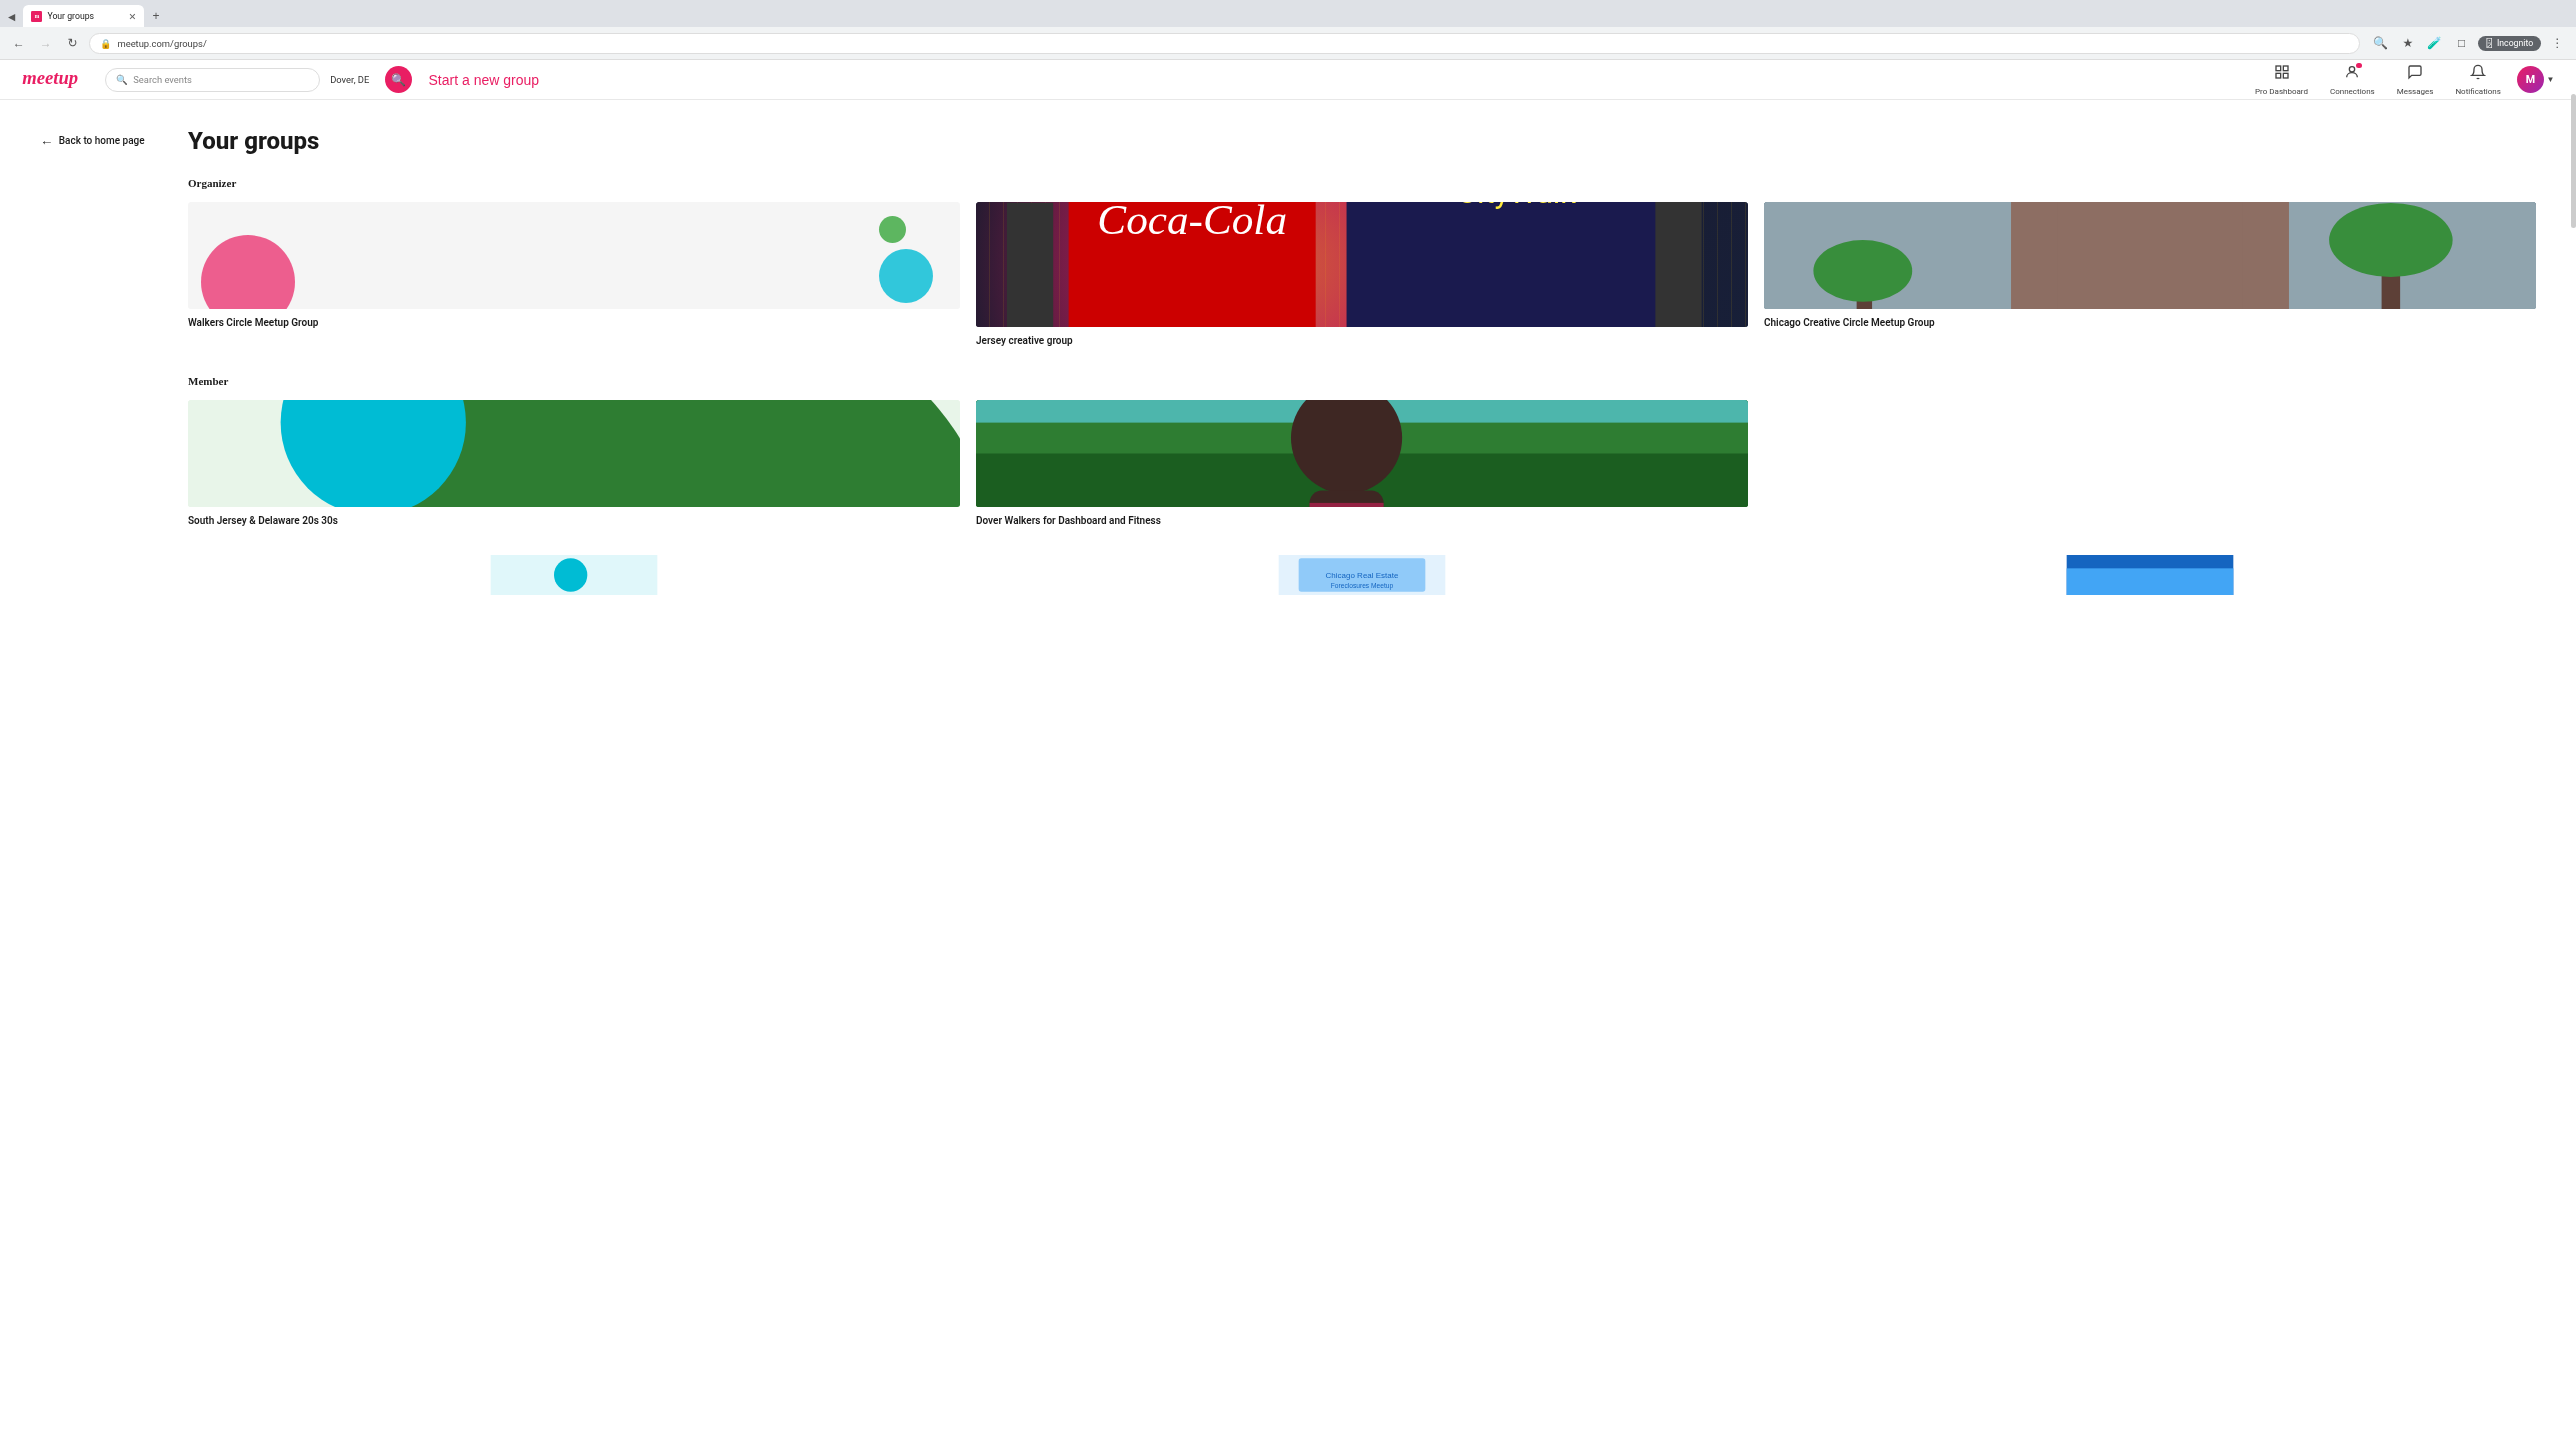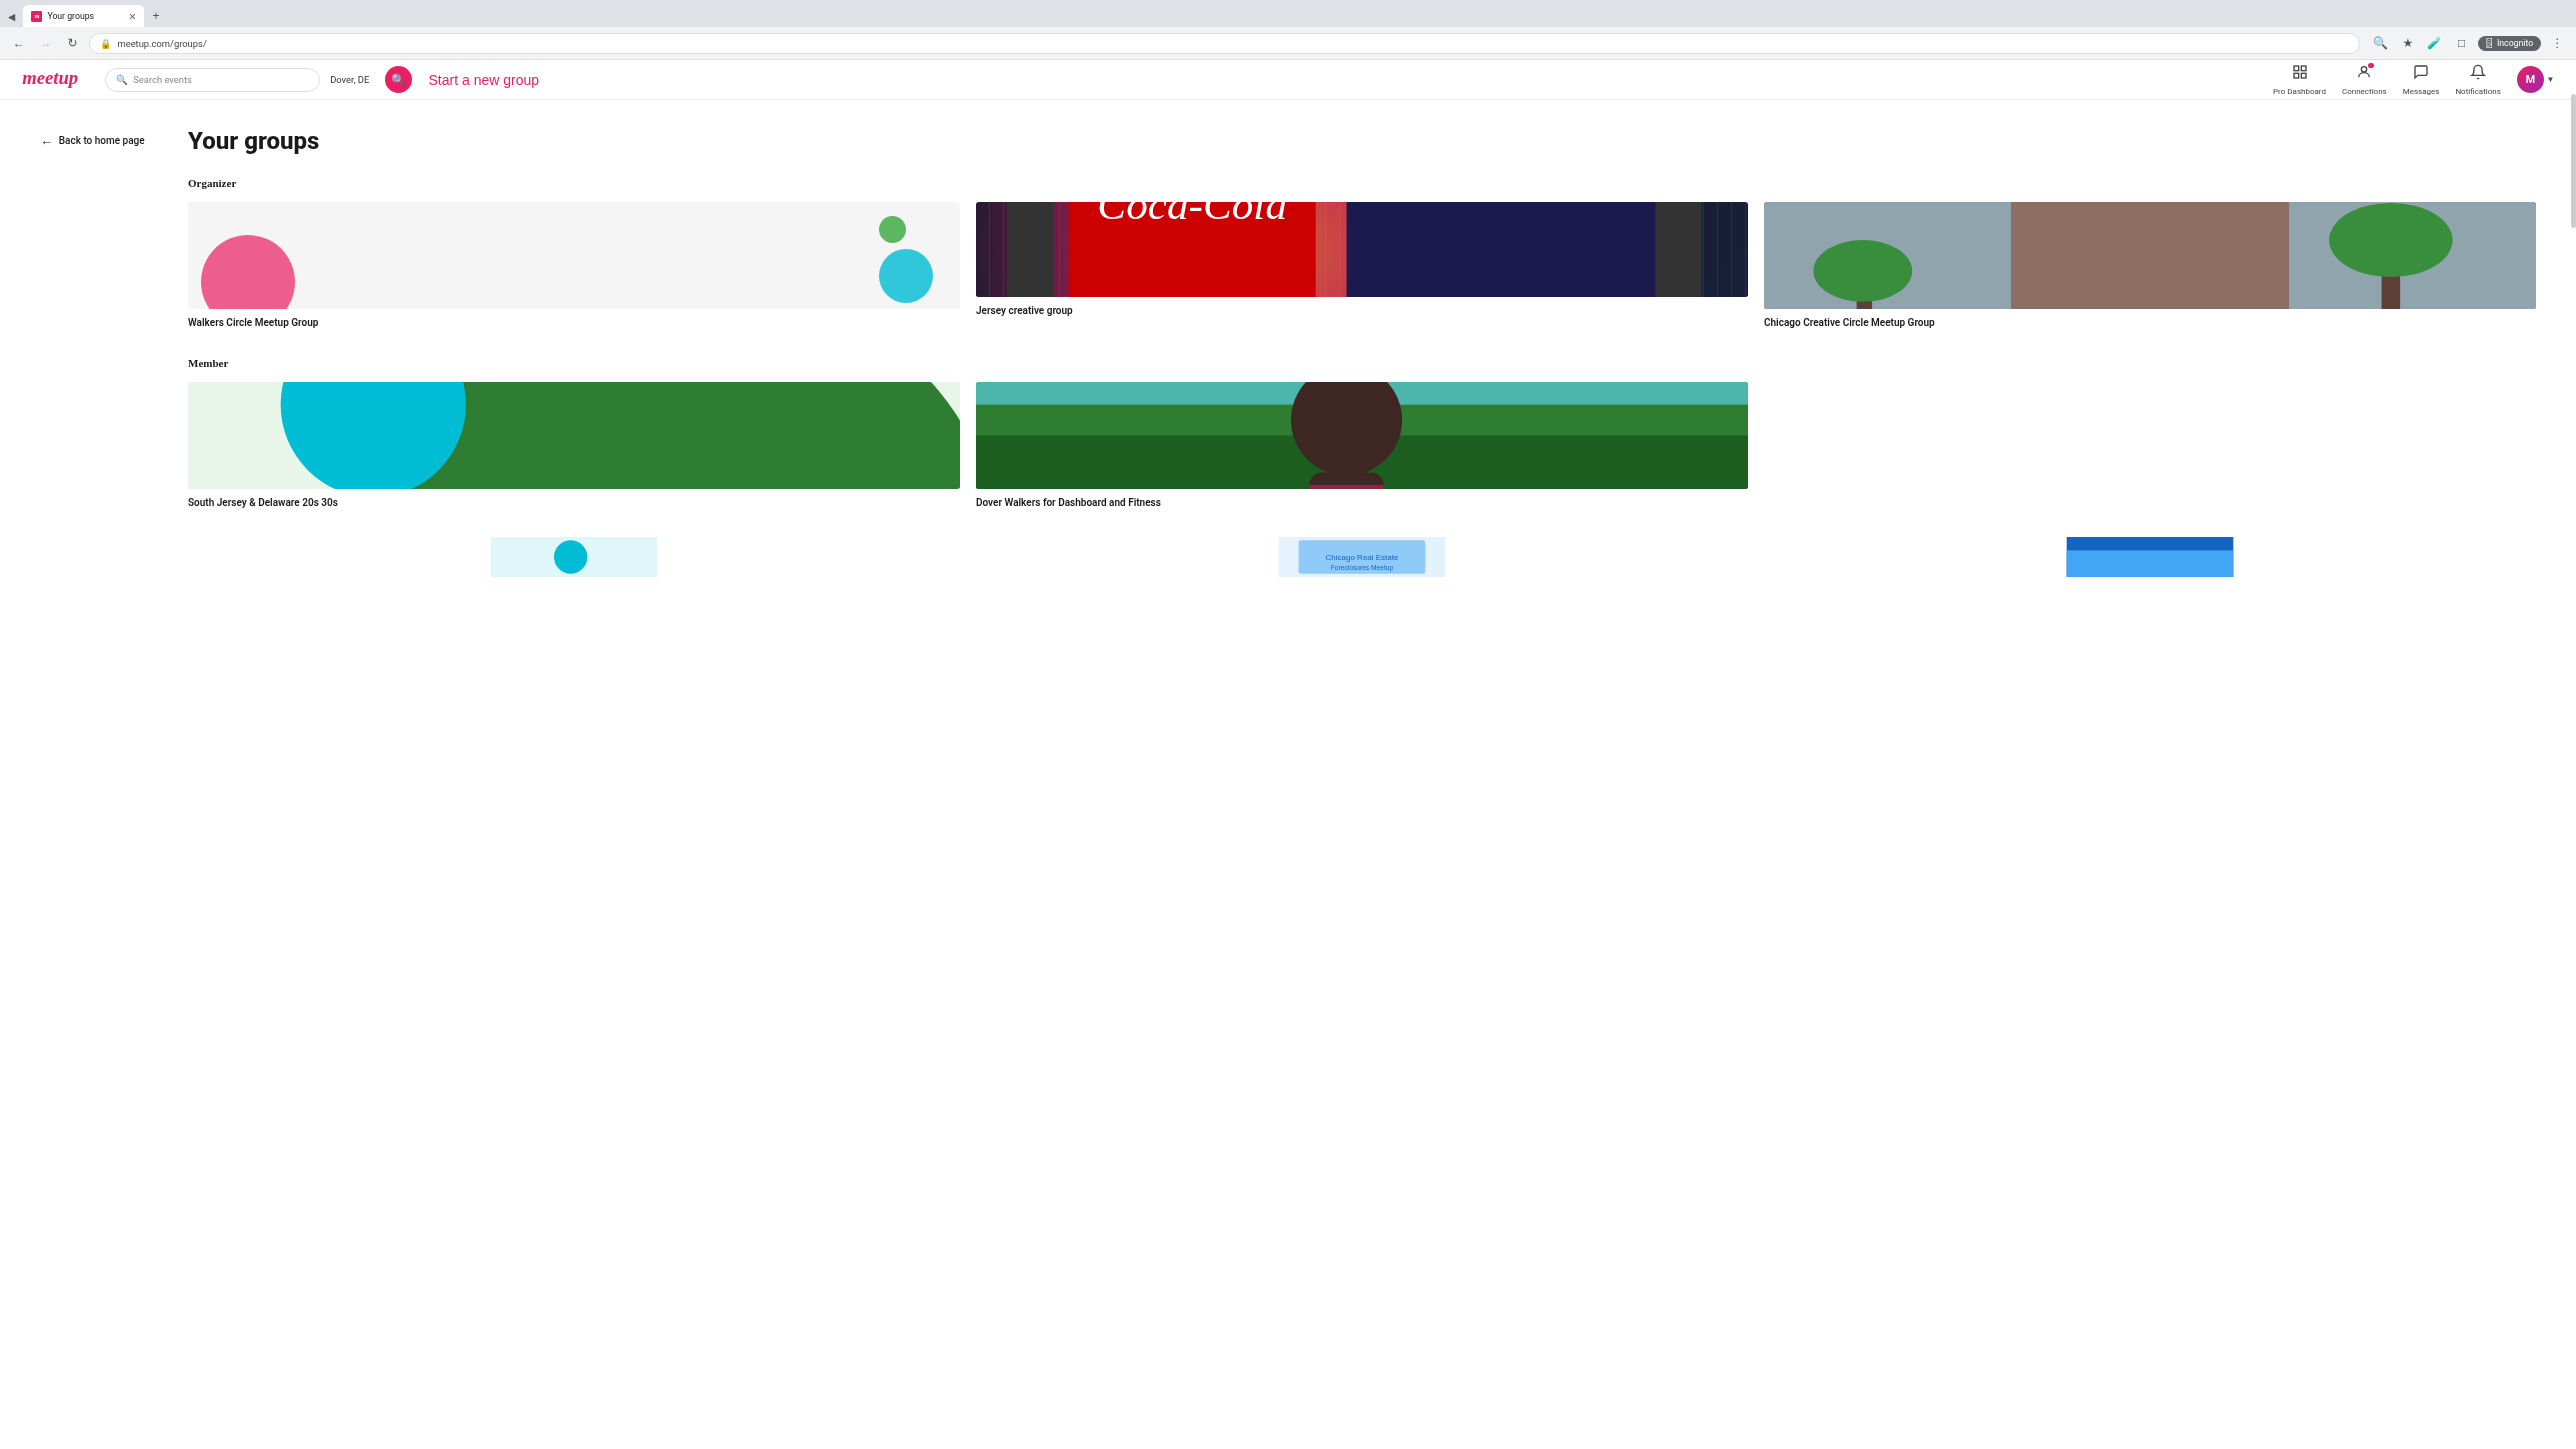--- a/index.html
+++ b/index.html
@@ -27,21 +27,21 @@
     .logo { color: #e91e63; font-size: 19px; font-weight: bold; margin-right: 16px; font-style: italic; }
     
     .search-bar { display: flex; align-items: center; gap: 5.4px; border: 0.7px solid #ddd; border-radius: 16px; padding: 5.4px 10.7px; color: #666; font-size: 9.4px; flex: 1; max-width: 215px; cursor: text; }
     .location-bar { display: flex; align-items: center; gap: 5.4px; padding: 0 10.7px; font-size: 9.4px; color: #444; }
     
     .search-btn { background: #e91e63; border: none; border-radius: 50%; width: 27px; height: 27px; display: flex; align-items: center; justify-content: center; cursor: pointer; color: #fff; font-size: 12px; margin-left: 5.4px; }
     
     .start-group-btn { background: none; border: none; color: #e91e63; font-size: 14px; font-weight: 400; cursor: pointer; padding: 5.4px 10.7px; margin-left: 5.4px; }
     
     .nav-items { display: flex; align-items: center; gap: 16px; margin-left: auto; }
-    .nav-item { display: flex; flex-direction: column; align-items: center; gap: 2.7px; cursor: pointer; color: #444; font-size: 8px; }
+    .nav-item { display: flex; flex-direction: column; align-items: center; gap: 2.7px; cursor: pointer; color: #444; font-size: 8px; margin-left: 6px; }
     .nav-item-icon { font-size: 14.8px; position: relative; }
     .nav-item-label { font-size: 8px; color: #444; }
     .notification-dot { position: absolute; top: -1.3px; right: -1.3px; width: 5.4px; height: 5.4px; background: #e91e63; border-radius: 50%; }
     
     .user-avatar { width: 27px; height: 27px; border-radius: 50%; background: linear-gradient(135deg, #e91e63, #9c27b0); display: flex; align-items: center; justify-content: center; color: #fff; font-size: 10.7px; font-weight: bold; cursor: pointer; }
     .user-avatar-wrapper { display: flex; align-items: center; gap: 2.7px; cursor: pointer; }
     .chevron-down { font-size: 8px; color: #444; }
 
     
     .main-content { display: flex; padding: 27px 40px; gap: 27px; background: #fff; min-height: calc(100vh - 94px); }
@@ -62,21 +62,21 @@
     
     .creative-circle-bg { width: 100%; height: 107px; background: #f5f5f5; position: relative; overflow: hidden; border-radius: 2.7px; }
     .cc-circle-pink { position: absolute; width: 94px; height: 94px; background: #e91e63; opacity: 0.7; border-radius: 50%; bottom: -20px; left: 13.4px; }
     .cc-circle-teal { position: absolute; width: 54px; height: 54px; background: #00bcd4; opacity: 0.8; border-radius: 50%; bottom: 6.7px; right: 27px; }
     .cc-circle-green { position: absolute; width: 27px; height: 27px; background: #4caf50; opacity: 0.9; border-radius: 50%; top: 13.4px; right: 54px; }
 
     
     .south-jersey-bg { width: 100%; height: 107px; background: #e8f5e9; position: relative; overflow: hidden; border-radius: 2.7px; }
 
     
-    .chicago-creative-bg { width: 100%; height: 95px; background: linear-gradient(135deg, #1a1a2e, #16213e, #0f3460); border-radius: 2.7px; position: relative; overflow: hidden; display: flex; align-items: center; justify-content: center; }
+    .chicago-creative-bg { width: 100%; height: 125px; background: linear-gradient(135deg, #1a1a2e, #16213e, #0f3460); border-radius: 2.7px; position: relative; overflow: hidden; display: flex; align-items: center; justify-content: center; }
     .chicago-creative-overlay { position: absolute; inset: 0; background: radial-gradient(circle at 40% 50%, #ff6b35 0%, #e91e63 30%, #1a1a2e 70%); opacity: 0.8; }
     .chicago-creative-lights { position: absolute; inset: 0; background: repeating-linear-gradient(90deg, transparent, transparent 13.4px, rgba(255,200,0,0.1) 13.4px, rgba(255,200,0,0.1) 14px); }
 
     .chicago-circle-bg { width: 100%; height: 107px; background: #b0bec5; border-radius: 2.7px; position: relative; overflow: hidden; }
     .chicago-circle-sky { position: absolute; inset: 0; background: linear-gradient(180deg, #78909c 0%, #90a4ae 50%, #b0bec5 100%); }
 
     .dover-bg { width: 100%; height: 107px; background: #2e7d32; border-radius: 2.7px; position: relative; overflow: hidden; }
 
     .cashflow-bg { width: 100%; height: 107px; background: #f44336; border-radius: 2.7px; overflow: hidden; position: relative; }
 

